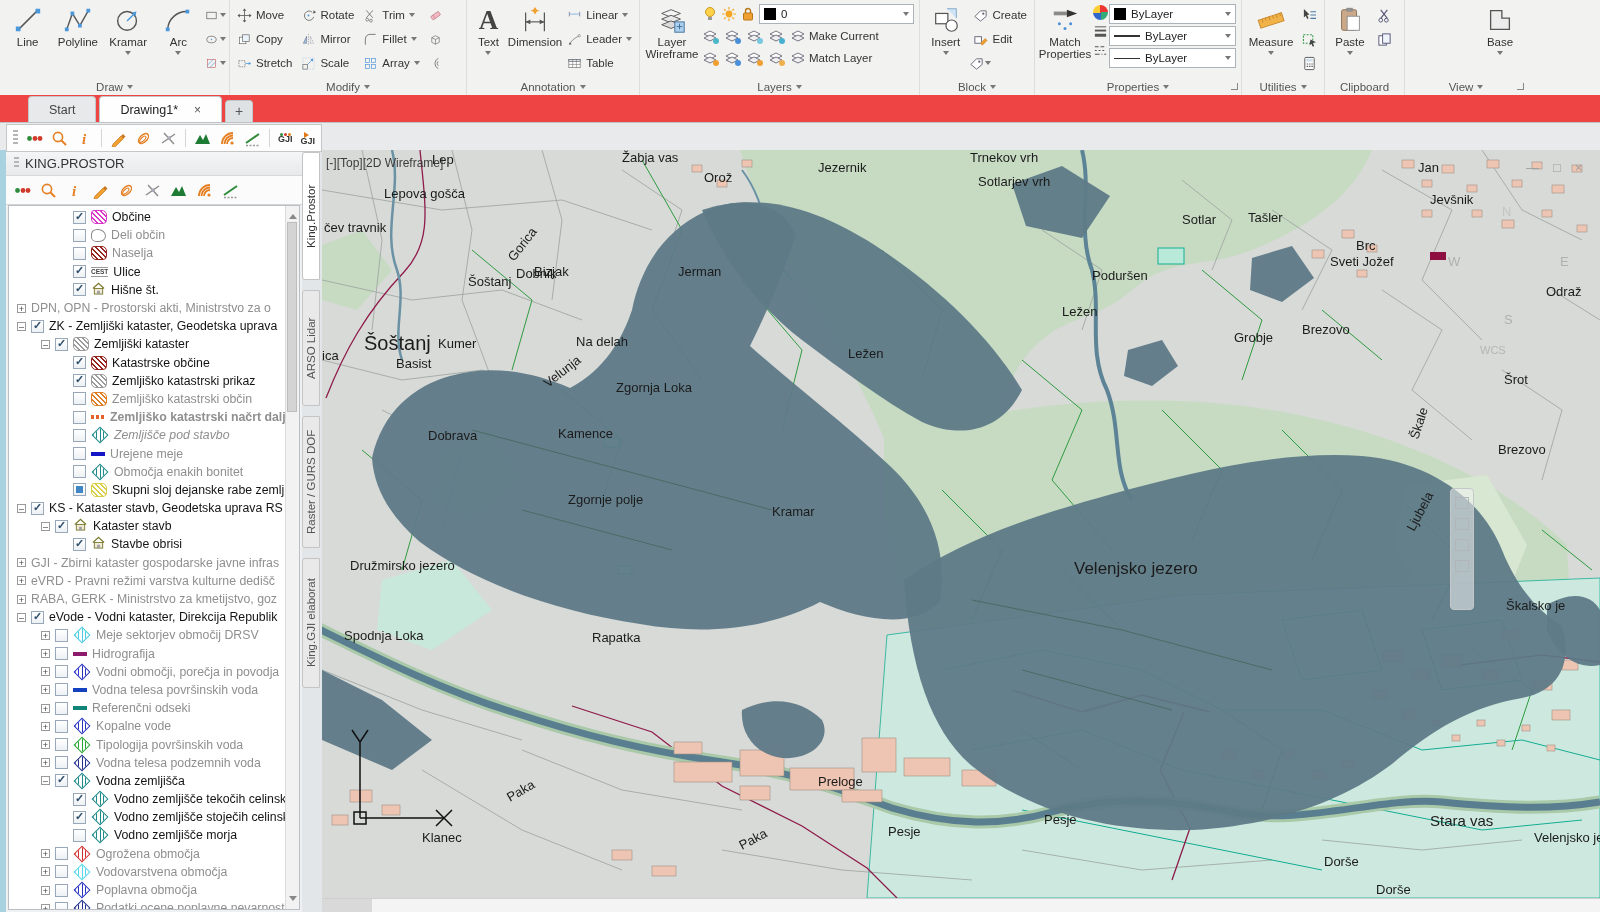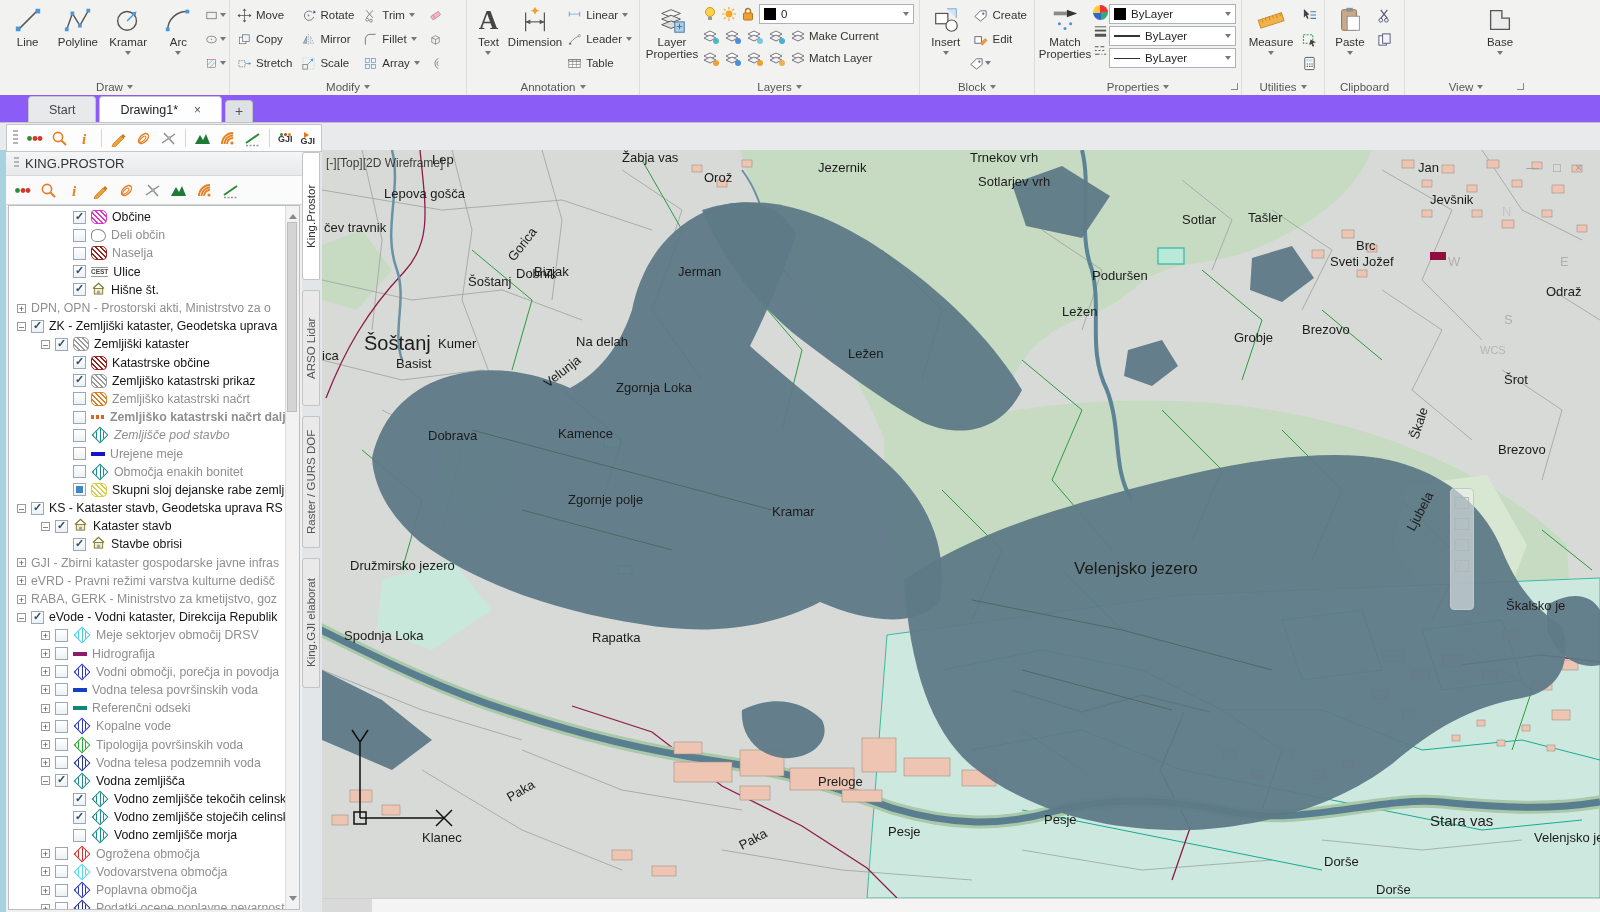--- a/index.html
+++ b/index.html
@@ -25,21 +25,21 @@
   .combo{display:flex;align-items:center;height:20px;border:1px solid #abb2b8;background:#fff;
          font-size:11.5px;color:#222;padding:0 4px;gap:5px;box-sizing:border-box;margin:1px 0}
   .combo .dar{margin-left:auto;margin-top:2px}
   .swatch{width:12px;height:12px;background:#000;flex:none}
   .cwheel{width:15px;height:15px;border-radius:50%;flex:none;
           background:conic-gradient(#e33 0 25%,#3a7 25% 50%,#36c 50% 75%,#fc3 75% 100%)}
   .lrow{display:flex;align-items:center;gap:3px;height:22px;font-size:11.5px;color:#333}
   .lrow svg{width:16px;height:16px}
   .dot{width:6px;height:6px;border-radius:50%;position:relative;left:-8px;top:5px;margin-right:-6px}
   
-  .tabbar{position:absolute;left:0;top:95px;width:1600px;height:28px;background:#8b5cf6;
+  .tabbar{position:absolute;left:0;top:95px;width:1600px;height:28px;background:#ef4444;
           border-bottom:1px solid #bfc3c5;display:flex;align-items:flex-end;padding-left:28px;box-sizing:border-box}
   .tab{height:25px;padding:0 20px;background:#e7e9ea;border:1px solid #c2c6c9;border-bottom:none;
        border-radius:4px 4px 0 0;font-size:12.5px;color:#444;display:flex;align-items:center;gap:16px;margin-right:3px}
   .tab.active{background:#fefefe;color:#222}
   .tab .x{color:#555;font-size:12px}
   .plus{width:26px;height:21px;background:#dfe2e4;border:1px solid #c2c6c9;border-bottom:none;
         border-radius:4px 4px 0 0;text-align:center;line-height:20px;color:#555;font-size:14px}
   
   .qtb{position:absolute;top:124px;left:6px;height:26px;background:#fdfdfd;border:1px solid #c6c6c6;
        display:flex;align-items:center;padding:0 6px;gap:8px;z-index:5}
@@ -557,21 +557,21 @@
         <span class="dar"></span>
       </div>
   </div>
 
   <div class="rg" style="width:280px">
     <div class="rg-body">
       <div class="bb" style="width:58px">
           <svg>
             <use href="#ri-layerprops"></use>
           </svg>
-          <span class="lbl">Layer Properties</span>
+          <span class="lbl">Layer Wireframe</span>
         </div>
       <div class="col" style="width:212px">
         <div class="lrow">
           <svg>
               <use href="#ri-bulb"></use>
             </svg>
           <svg>
               <use href="#ri-sun"></use>
             </svg>
           <svg>
@@ -950,21 +950,21 @@
           <span class="tic">
             <span class="ic-hatch" style="border-color: rgb(154, 154, 154); background-image: repeating-linear-gradient(45deg, rgb(154, 154, 154) 0px, rgb(154, 154, 154) 1px, transparent 1px, transparent 3.5px); display: block;"></span>
           </span>
           <span class="tl">Zemljiško katastrski prikaz</span>
         </div>
         <div class="trow dim" style="padding-left: 64px;">
           <span class="cb"></span>
           <span class="tic">
             <span class="ic-hatch" style="border-color: rgb(223, 125, 38); background-image: repeating-linear-gradient(45deg, rgb(223, 125, 38) 0px, rgb(223, 125, 38) 1px, transparent 1px, transparent 3.5px); display: block;"></span>
           </span>
-          <span class="tl">Zemljiško katastrski načrt</span>
+          <span class="tl">Zemljiško katastrski občin</span>
         </div>
         <div class="trow dim" style="padding-left: 64px; font-weight: bold;">
           <span class="cb"></span>
           <span class="tic">
             <span class="ic-dash" style="display: block; background-image: repeating-linear-gradient(90deg, rgb(226, 98, 42) 0px, rgb(226, 98, 42) 3px, transparent 3px, transparent 5px);"></span>
           </span>
           <span class="tl">Zemljiško katastrski načrt daljice</span>
         </div>
         <div class="trow dim" style="padding-left: 64px; font-style: italic;">
           <span class="cb"></span>

